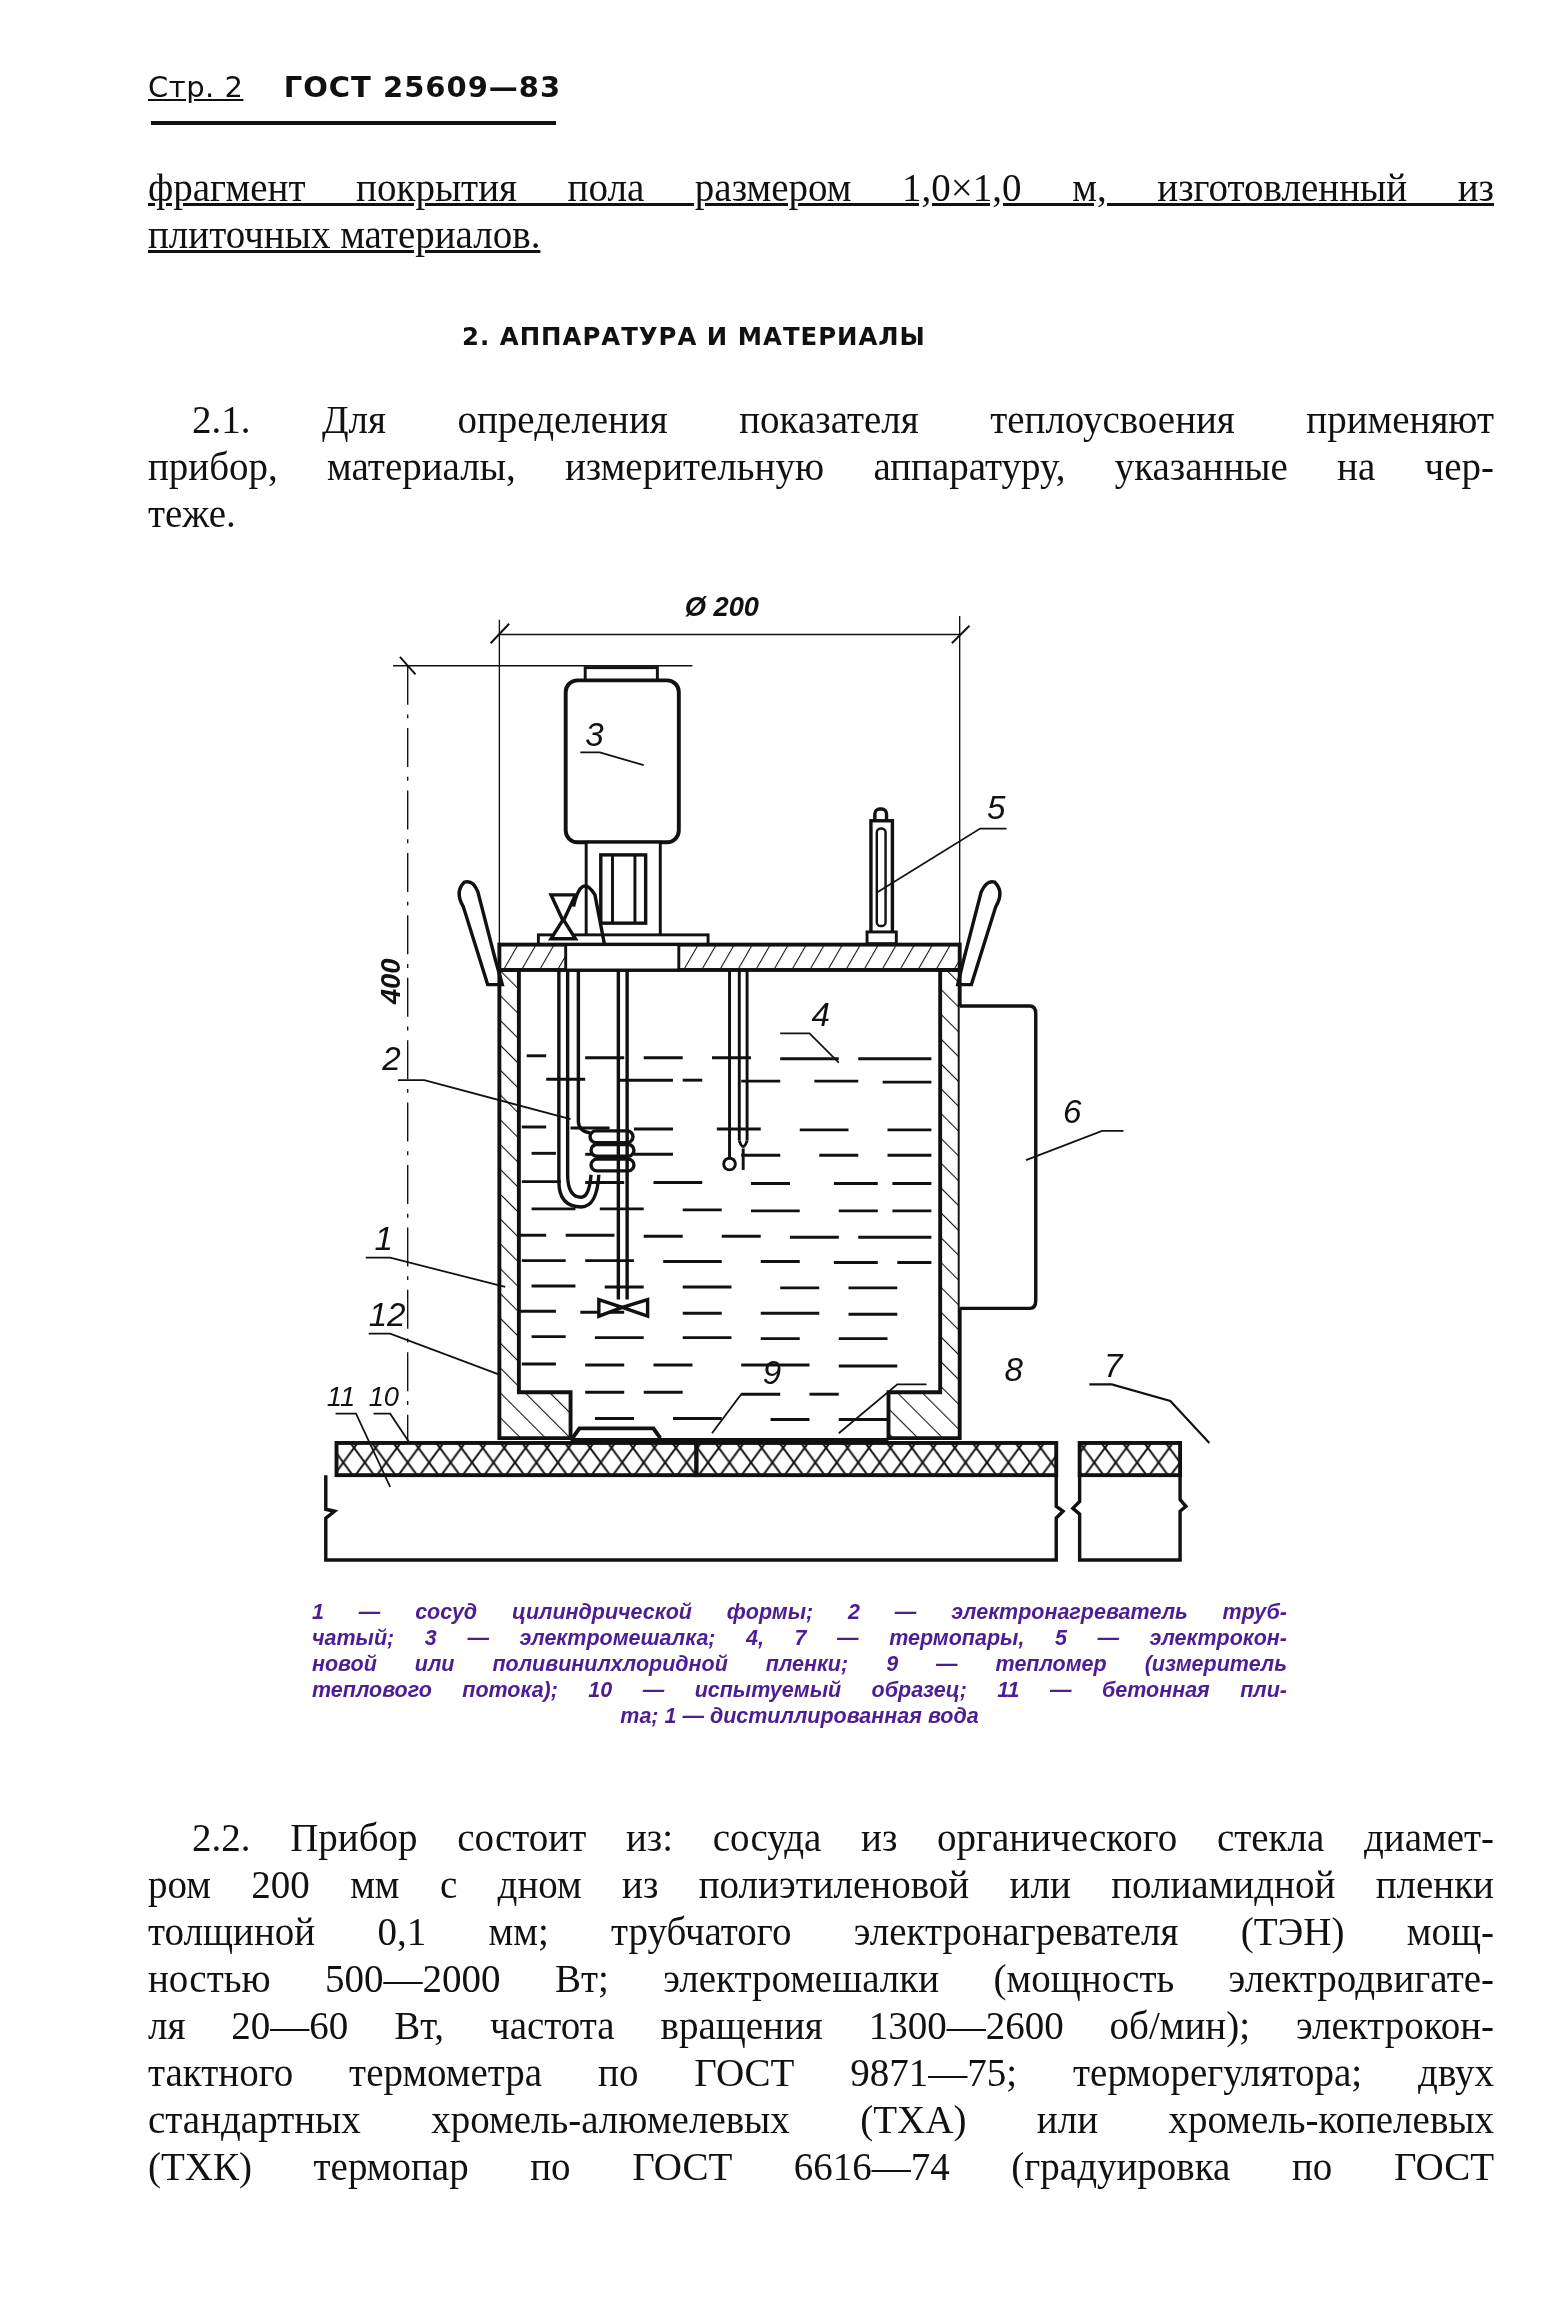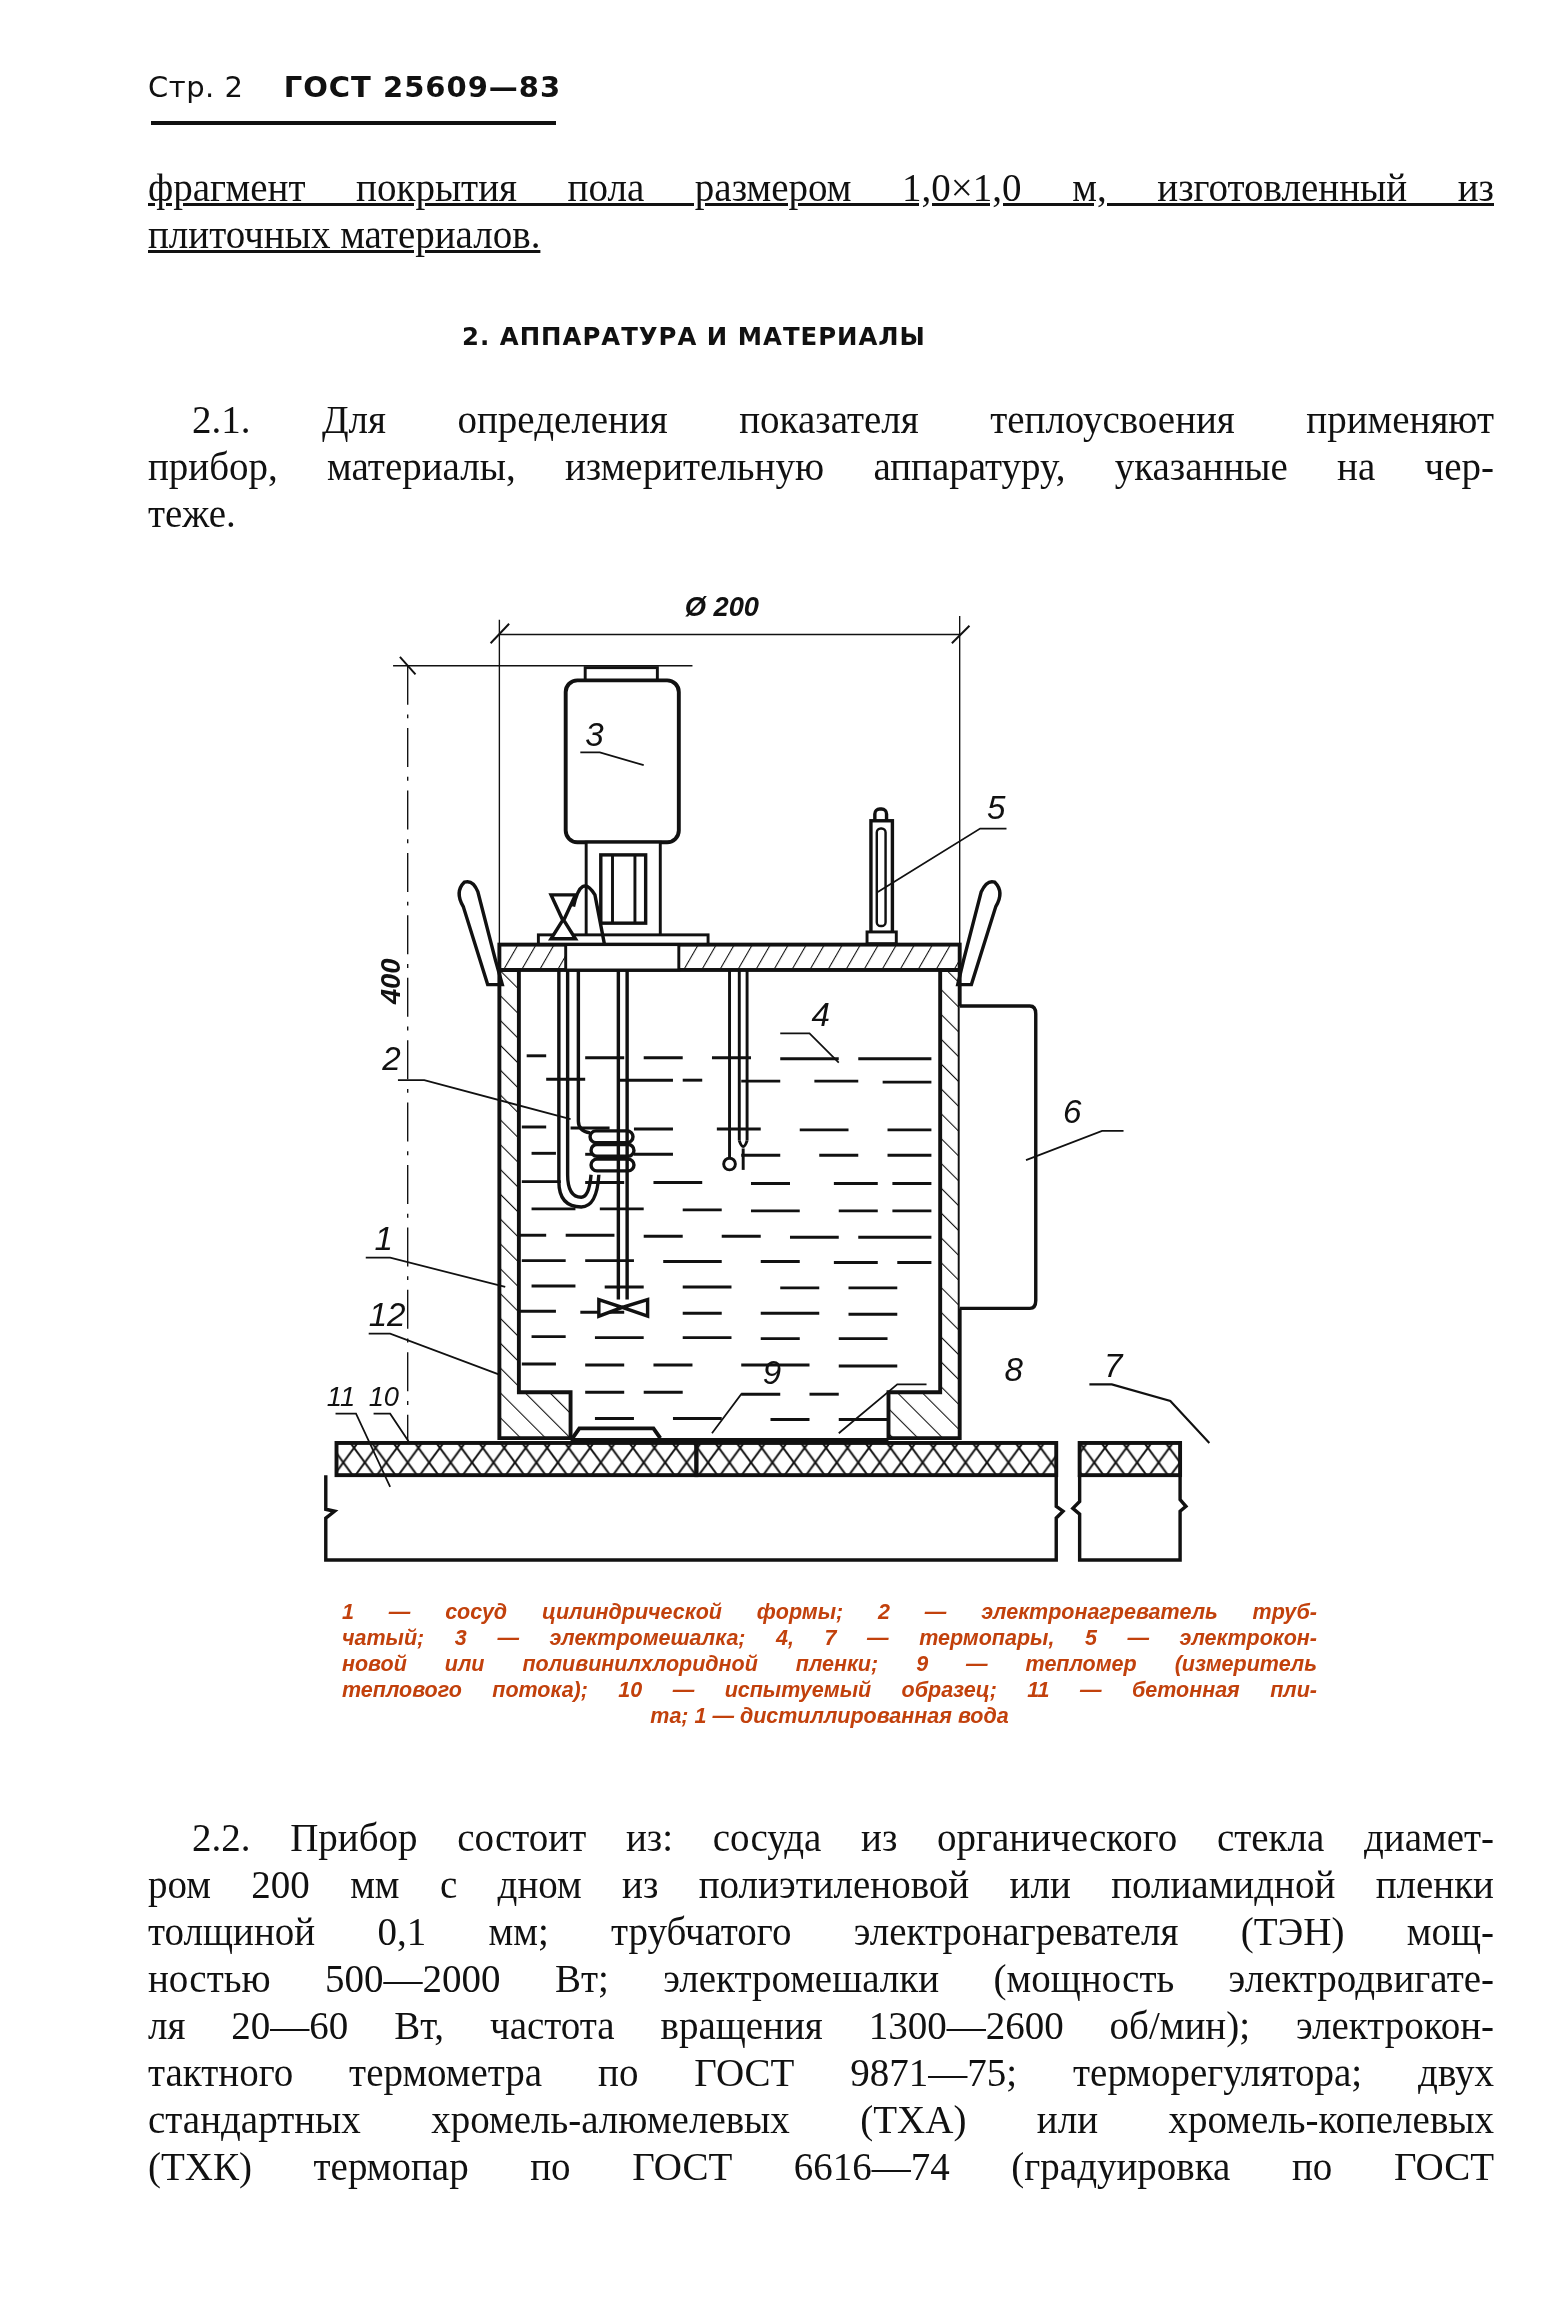--- a/index.html
+++ b/index.html
@@ -1,28 +1,28 @@
 <!DOCTYPE html>
 <html><head>
 <meta charset="utf-8">
 <style>
   html, body { margin: 0; padding: 0; background: #ffffff; }
   body { width: 1560px; height: 2315px; position: relative; overflow: hidden; color: #111; }
   .page { position: absolute; left: 0; top: 0; width: 1560px; height: 2315px; }
   .header { position: absolute; left: 148px; top: 70px; font-family: "DejaVu Sans", sans-serif; font-size: 29px; color: #111; white-space: nowrap; }
-  .header .pg { font-weight: normal; letter-spacing: 0.5px; }
+  .header .pg { font-weight: normal; letter-spacing: 0.5px; text-decoration: underline; }
   .header .std { font-weight: bold; margin-left: 31px; letter-spacing: 1px; }
   .header-rule { position: absolute; left: 151px; top: 121px; width: 405px; height: 3.9px; background: #111; }
   .body-text { position: absolute; left: 148px; width: 1346px; font-family: "Liberation Serif", serif; font-size: 39px; line-height: 47px; text-align: justify; color: #111; }
   .line { display: block; white-space: nowrap; text-align-last: justify; }
   .line.last { text-align-last: left; }
   .indent { padding-left: 44px; }
   .section-title { position: absolute; left: 0; width: 1388px; top: 322px; text-align: center; font-family: "DejaVu Sans", sans-serif; font-weight: bold; font-size: 24.4px; letter-spacing: 1px; color: #111; }
   .figure { position: absolute; left: 312px; top: 575px; width: 995px; height: 1024px; }
-  .caption { position: absolute; left: 342px; top: 1599px; width: 975px; font-family: "Liberation Sans", sans-serif; font-style: italic; font-weight: bold; font-size: 21.5px; line-height: 26px; color: #c2410c; }
+  .caption { position: absolute; left: 312px; top: 1599px; width: 975px; font-family: "Liberation Sans", sans-serif; font-style: italic; font-weight: bold; font-size: 21.5px; line-height: 26px; color: #4c1d95; }
   .caption .cl { display: block; white-space: nowrap; text-align-last: justify; }
   .caption .cl.center { text-align: center; text-align-last: center; }
   .lbl { font-family: "Liberation Sans", sans-serif; font-style: italic; font-size: 34px; fill: #111; }
   .dim { font-family: "Liberation Sans", sans-serif; font-style: italic; font-weight: bold; font-size: 28px; fill: #111; }
 </style>
 </head>
 <body>
 
 <div class="page">
 

